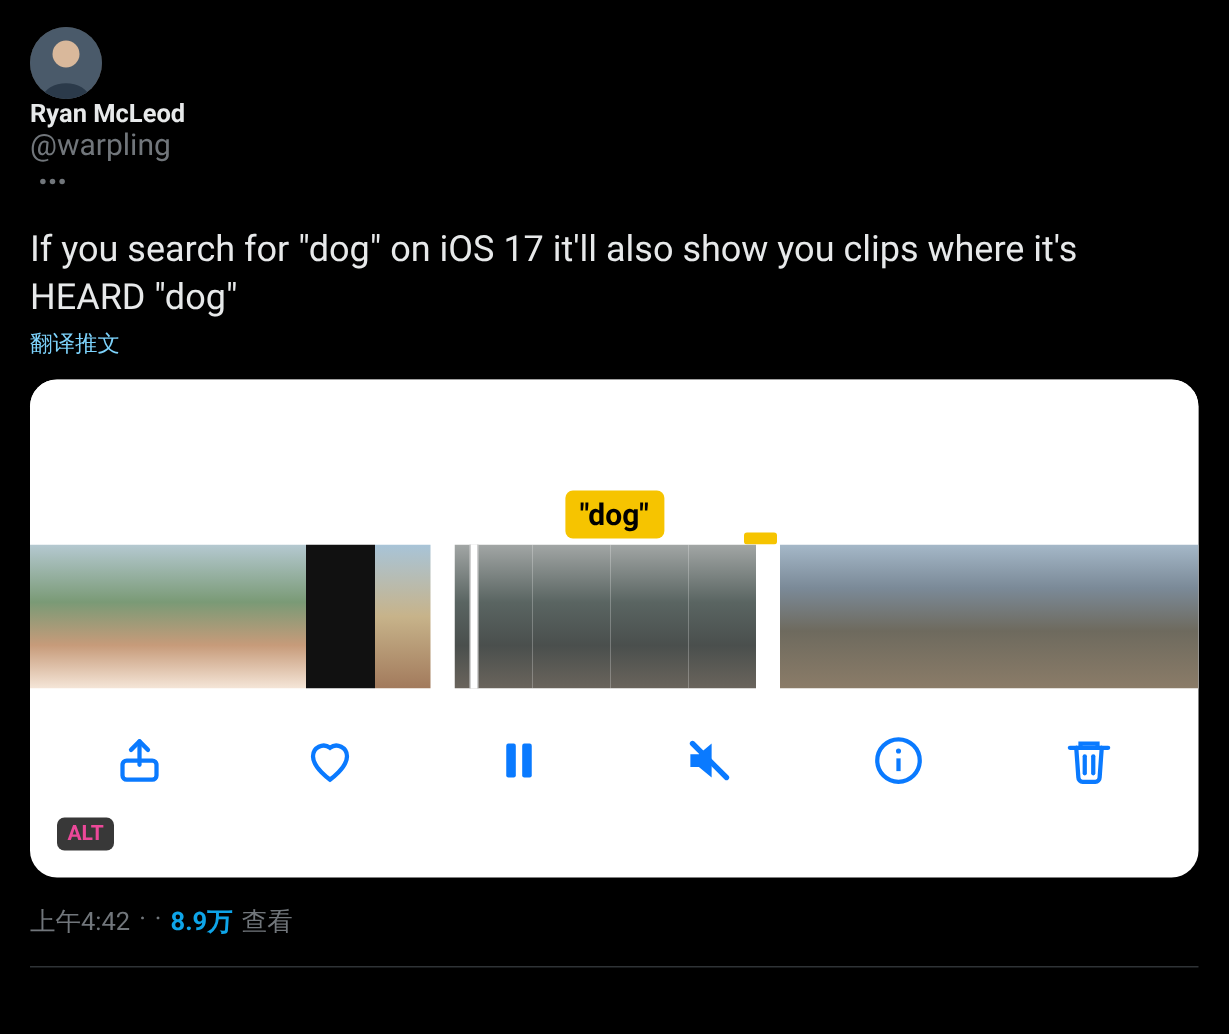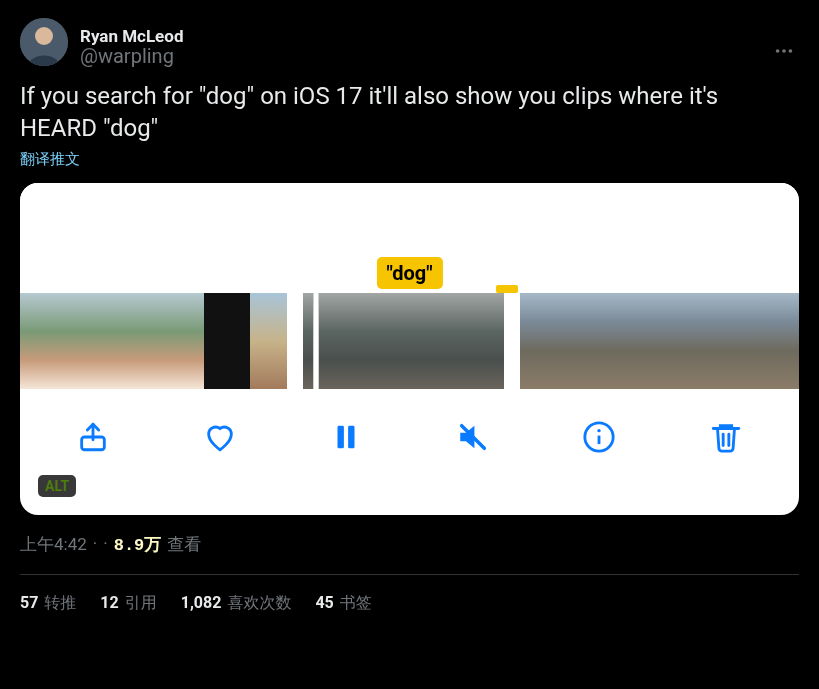--- a/index.html
+++ b/index.html
@@ -9,21 +9,22 @@
     color: #e7e9ea;
     width: 819px;
     height: 689px;
     overflow: hidden;
   }
   .tweet {
     padding: 18px 20px 0 20px;
   }
   .header {
     display: flex;
-    align-items: flex-end;
+    align-items: flex-start;
+    flex-direction: column;
   }
   .avatar {
     width: 48px;
     height: 48px;
     border-radius: 50%;
     background: linear-gradient(135deg, #555 0%, #333 60%, #6a4a3a 100%);
     margin-right: 12px;
     flex-shrink: 0;
     overflow: hidden;
   }
@@ -146,35 +147,35 @@
     justify-content: center;
     color: #0a7aff;
     cursor: pointer;
   }
   .tool-btn svg { width: 34px; height: 34px; }
   .alt-badge {
     position: absolute;
     left: 18px;
     bottom: 18px;
     background: rgba(0,0,0,0.78);
-    color: #4d7c0f;
+    color: #ec4899;
     font-size: 14px;
     font-weight: 700;
     padding: 3px 7px;
     border-radius: 5px;
     cursor: pointer;
   }
   .meta {
     display: flex;
     color: #71767b;
     font-size: 17px;
     margin-top: 18px;
     gap: 6px;
   }
-  .meta .views-num { color: #fef9c3; font-weight: 700; font-family: Liberation Mono, monospace; }
+  .meta .views-num { color: #0ea5e9; font-weight: 700; }
   .divider {
     height: 1px;
     background: #2f3336;
     margin-top: 18px;
   }
   .stats {
     display: flex;
     gap: 24px;
     color: #71767b;
     font-size: 16px;
@@ -289,31 +290,13 @@
   <div class="meta">
     <span>上午4:42</span>
     <span>·</span>
     <span>·</span>
     <span class="views-num">8.9万</span>
     <span>查看</span>
   </div>
 
   <div class="divider"></div>
 
-  <div class="stats">
-    <div class="row">
-      <span class="num">57</span>
-      <span>转推</span>
-    </div>
-    <div class="row">
-      <span class="num">12</span>
-      <span>引用</span>
-    </div>
-    <div class="row">
-      <span class="num">1,082</span>
-      <span>喜欢次数</span>
-    </div>
-    <div class="row">
-      <span class="num">45</span>
-      <span>书签</span>
-    </div>
-  </div>
 </div>
 
 </body></html>

